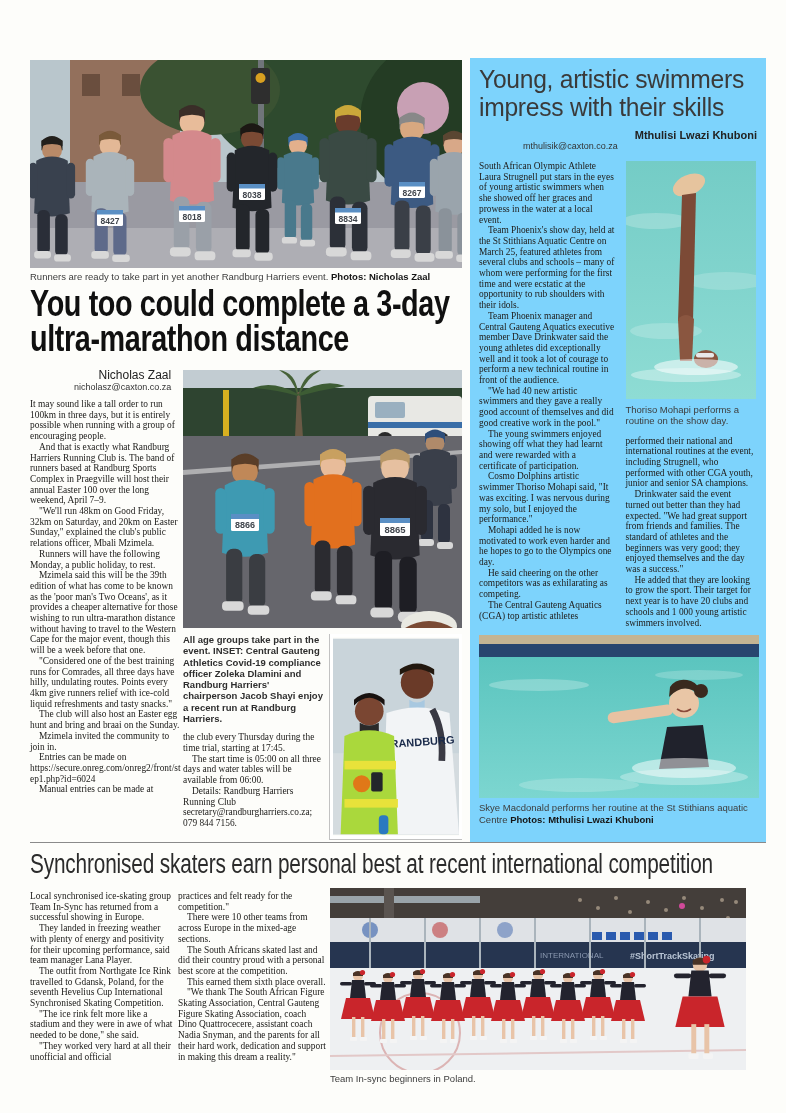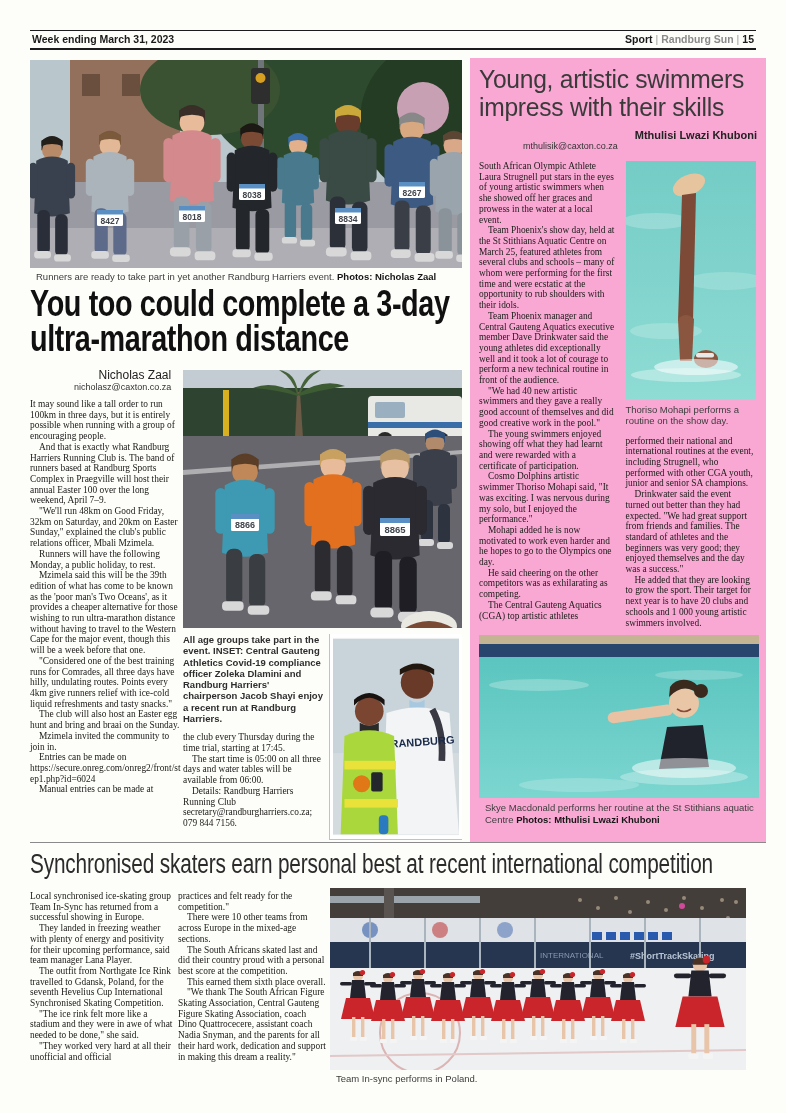--- a/index.html
+++ b/index.html
@@ -16,21 +16,21 @@
     display:flex; justify-content:space-between; align-items:center;
     padding:2px 2px 3px 2px; font-size:10.5px; font-weight:bold;
   }
   .masthead .rt { font-weight:bold; }
   .masthead .sep { color:#999; font-weight:normal; padding:0 3px; }
   .masthead .paper { color:#8a8a8a; font-weight:bold; }
   
   .photo { position:absolute; display:block; }
   svg { display:block; }
   
-  .cap { font-size:9.5px; line-height:11.5px; color:#3d3d3d;margin-left:6px; }
+  .cap { font-size:9.5px; line-height:11.5px; color:#3d3d3d; }
   .cap b { color:#161616; }
   
   .lead-headline {
     position:absolute; left:30px; top:286px; width:560px;
     font-size:36px; line-height:35px; font-weight:bold; color:#101010;
     letter-spacing:-0.5px; transform:scaleX(0.80); transform-origin:left top;
     white-space:nowrap;
   }
   .swim-headline {
     font-size:26.5px; line-height:28px; font-weight:430; color:#3a3a3a;
@@ -54,21 +54,21 @@
   
   #lead-col1 { left:30px; top:399px; width:151px; }
   #lead-mid  { left:183px; top:370px; width:279px; }
   #lead-mid .midlower { margin-top:6px; overflow:hidden; }
   #inset-photo { float:right; width:132px; height:205px; margin:0 0 3px 6px;
                  border:3px solid #fff; outline:1px solid #c2c2c2; }
   .mid-caption { font-size:9.5px; line-height:11.3px; font-weight:bold; color:#2e2e2e; margin-bottom:8px; }
   
   #swim-panel {
     position:absolute; left:470px; top:58px; width:296px; height:784px;
-    background:#f9a8d4; padding:7px 9px;
+    background:#7dd3fc; padding:7px 9px;
   }
   .swim-byline { margin-top:8px; }
   .swim-cols { display:flex; gap:11px; margin-top:10px; }
   .swim-cols .c1 { width:136px; }
   .swim-cols .c2 { width:132px; }
   .leg-caption { font-size:9.5px; line-height:11.3px; color:#3d3d3d; margin:5px 0 9px 0; }
   #pool-photo { margin-top:7px; }
   .pool-cap { margin-top:4px; width:282px; }
   
   #divider { position:absolute; left:30px; top:842px; width:736px; border-top:1px solid #8a8a8a; }
@@ -76,26 +76,20 @@
   #skate-col1 { left:30px;  top:891px; width:147px; }
   #skate-col2 { left:178px; top:891px; width:149px; }
   #rink-photo { left:330px; top:888px; }
   #rink-cap   { position:absolute; left:330px; top:1073px; width:400px; }
 </style>
 </head>
 <body>
 
 <div id="page">
 
-  <div class="masthead">
-    <span>Week ending March 31, 2023</span>
-    <span class="rt">
-      <span>Sport</span><span class="sep">|</span><span class="paper">Randburg Sun</span><span class="sep">|</span><span>15</span>
-    </span>
-  </div>
 
   <svg width="0" height="0" style="position:absolute">
     <defs>
       <g id="runner">
         <path d="M-10,-64 Q0,-73 10,-64 L10,-55 L-10,-55 Z" fill="var(--hair,#2a2320)"></path>
         <circle cx="0" cy="-55" r="9.5" fill="var(--skin,#c89070)"></circle>
         <path d="M-10,-64 Q0,-71 10,-64 L10,-59 Q0,-63 -10,-59 Z" fill="var(--hair,#2a2320)"></path>
         <path d="M-15,-45 Q0,-53 15,-45 L17,5 Q0,11 -17,5 Z" fill="var(--shirt,#555)"></path>
         <rect x="-22" y="-43" width="8" height="34" rx="4" fill="var(--shirt,#555)"></rect>
         <rect x="14" y="-43" width="8" height="34" rx="4" fill="var(--shirt,#555)"></rect>
@@ -417,15 +411,15 @@
       <use href="#skater" transform="translate(118,124)"></use>
       <use href="#skater" transform="translate(148,121)"></use>
       <use href="#skater" transform="translate(178,124)"></use>
       <use href="#skater" transform="translate(208,121)"></use>
       <use href="#skater" transform="translate(238,124)"></use>
       <use href="#skater" transform="translate(268,121)"></use>
       <use href="#skater" transform="translate(298,124)"></use>
       <use href="#skater" transform="translate(370,126) scale(1.45)"></use>
     </g>
   </svg>
-  <div id="rink-cap" class="cap">Team In-sync performs in Poland.</div>
+  <div id="rink-cap" class="cap">Team In-sync beginners in Poland.</div>
 
 </div>
 
 </body></html>

